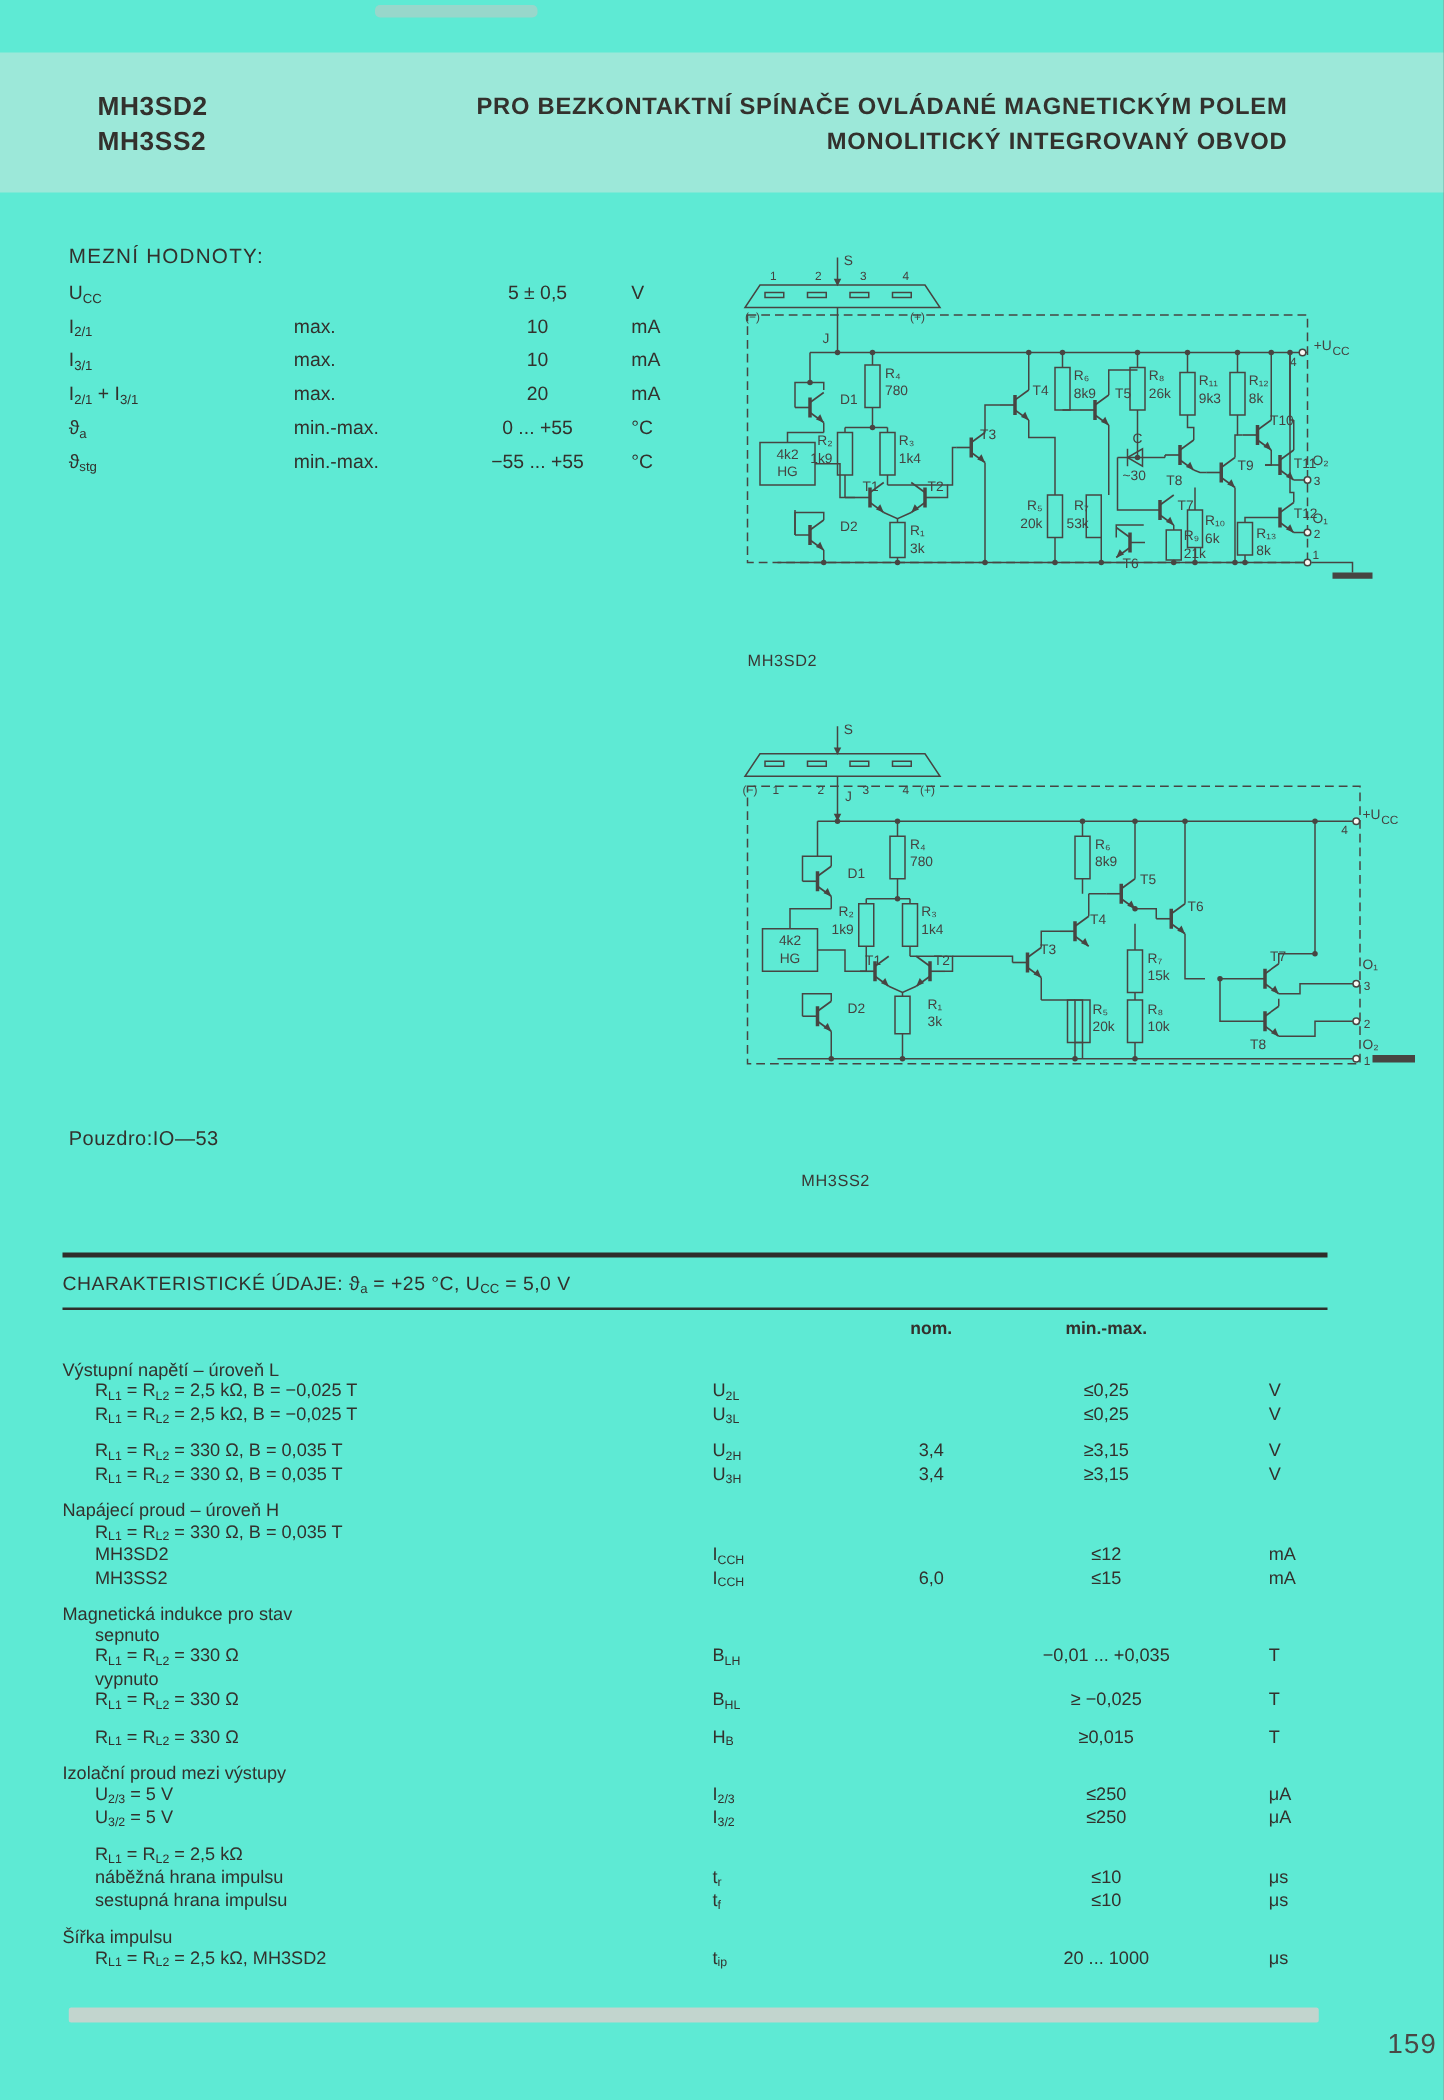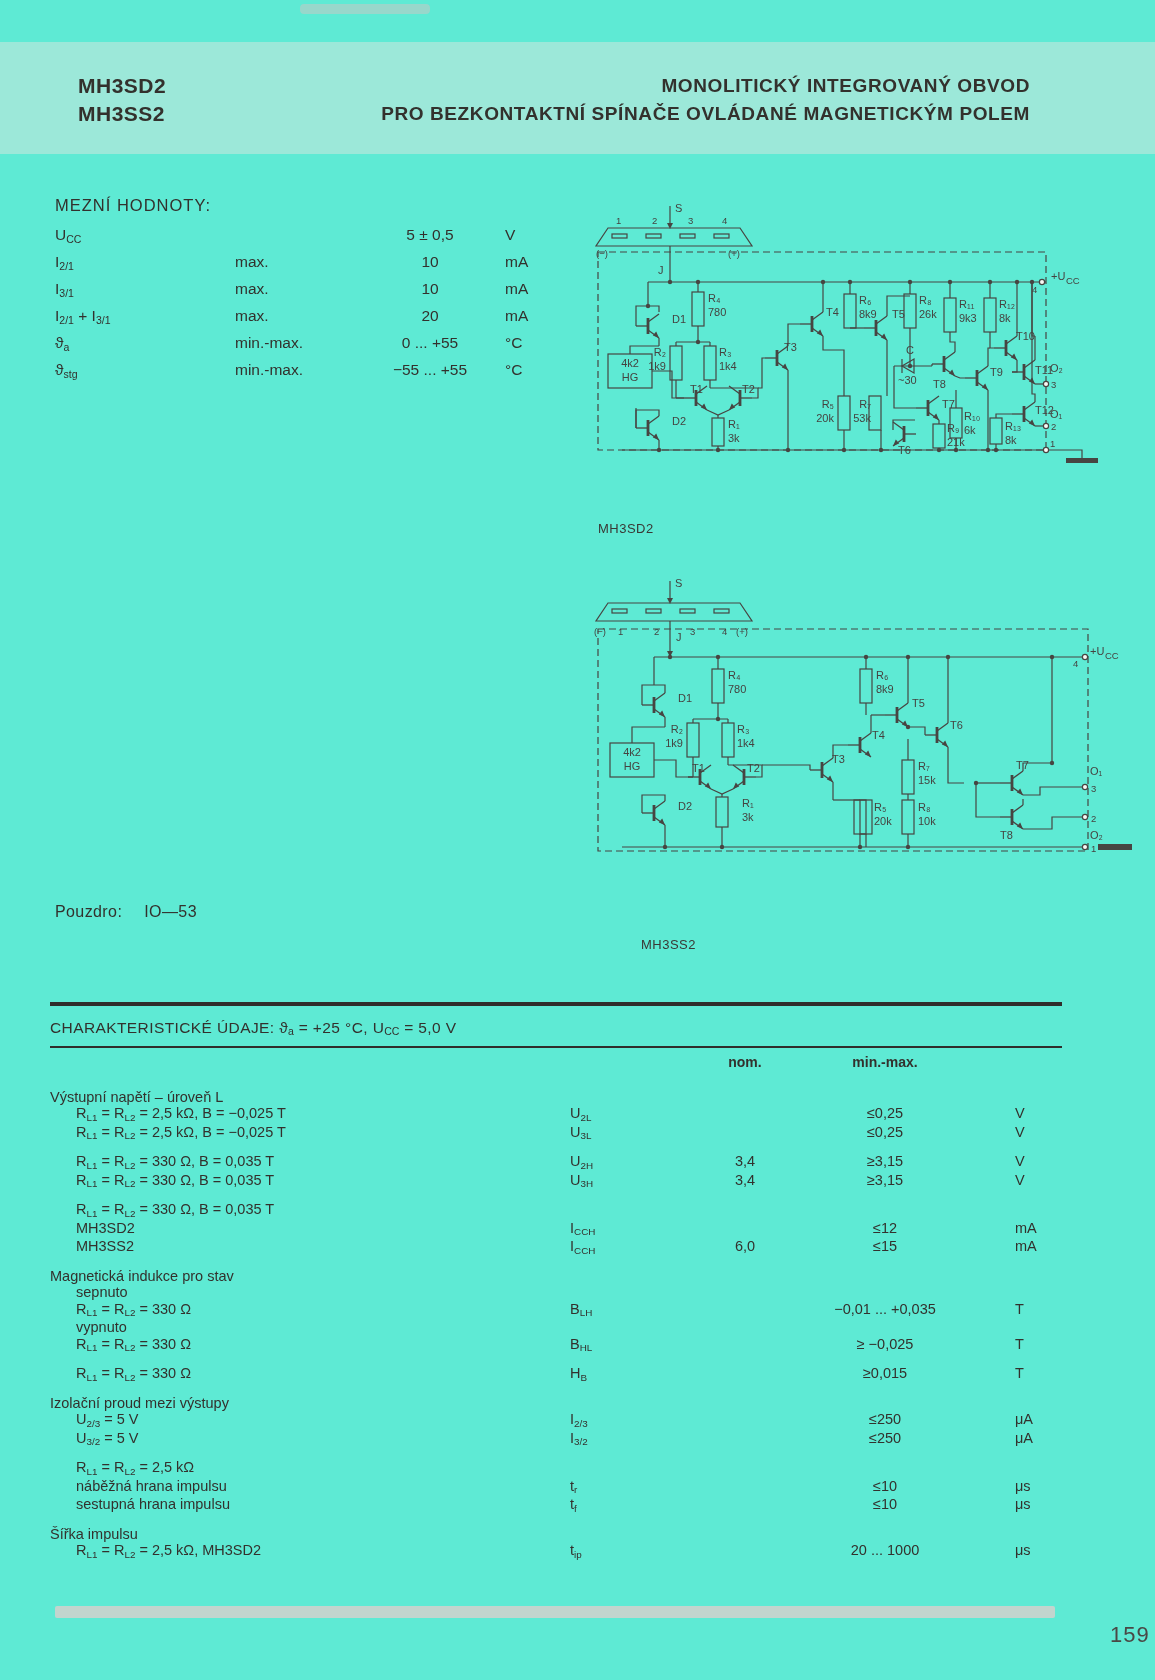--- a/index.html
+++ b/index.html
@@ -10,21 +10,21 @@
   .band-bottom{position:absolute;left:55px;top:1606px;width:1000px;height:12px;background:#d3d1cc;opacity:.85;border-radius:2px;}
   .models{position:absolute;left:78px;top:72px;font-size:21px;font-weight:bold;letter-spacing:.5px;line-height:28px;}
   .title{position:absolute;right:125px;top:72px;text-align:right;font-size:19px;font-weight:bold;letter-spacing:.6px;line-height:28px;}
   .sec-title{position:absolute;left:55px;top:196px;font-size:16.5px;letter-spacing:1px;}
   .limits{position:absolute;left:55px;top:226px;width:540px;}
   .lim-row{display:grid;grid-template-columns:170px 130px 150px 90px;height:27px;font-size:15.5px;align-items:baseline;}
   .lim-cond{padding-left:10px;}
   .lim-val{text-align:center;}
   .sub{font-size:.68em;position:relative;top:.28em;letter-spacing:0;}
   .pouzdro{position:absolute;left:55px;top:903px;font-size:16px;letter-spacing:.4px;}
-  .pouzdro .val{margin-left:22px;}
+  .pouzdro .val{}
   .diag{position:absolute;}
   .diag-caption{position:absolute;font-size:13px;letter-spacing:.5px;color:#3a3835;}
   svg text{font-family:"Liberation Sans", sans-serif;fill:#454340;}
   .lbl{font-size:11px;}
   .pin{font-size:9.5px;}
   .char{position:absolute;left:50px;top:1002px;width:1012px;}
   .rule-thick{height:3.5px;background:#2f2e2b;}
   .rule-thin{height:2px;background:#2f2e2b;margin-top:9px;}
   .char-title{margin-top:13px;font-size:15.5px;letter-spacing:.4px;}
   .char-cols{position:relative;height:24px;margin-top:6px;font-weight:bold;font-size:14px;}
@@ -44,22 +44,22 @@
 <div class="page">
   <div class="wash-top"></div>
   <div class="smudge" style="left:300px;top:4px;width:130px;height:10px;"></div>
   <div class="band-bottom"></div>
 
   <div class="models">
     <div>MH3SD2</div>
     <div>MH3SS2</div>
   </div>
   <div class="title">
+    <div>PRO BEZKONTAKTNÍ SPÍNAČE OVLÁDANÉ MAGNETICKÝM POLEM</div>
     <div>MONOLITICKÝ INTEGROVANÝ OBVOD</div>
-    <div>PRO BEZKONTAKTNÍ SPÍNAČE OVLÁDANÉ MAGNETICKÝM POLEM</div>
   </div>
 
   <div class="sec-title">MEZNÍ HODNOTY:</div>
   <div class="limits" id="limits-rows">
       <div class="lim-row">
         <div><span>U</span><span class="sub">CC</span></div>
         <div class="lim-cond"></div>
         <div class="lim-val">5 ± 0,5</div>
         <div>V</div>
       </div>
@@ -518,20 +518,23 @@
           </div>
           <div class="char-row">
             <div class="c-cond"><span>R</span><span class="sub">L1</span><span> = R</span><span class="sub">L2</span><span> = 330 Ω, B = 0,035 T</span></div>
             <div><span>U</span><span class="sub">3H</span></div>
             <div class="c-nom">3,4</div>
             <div class="c-mm">≥3,15</div>
             <div class="c-unit">V</div>
           </div>
         </div>
         <div class="char-group">
+          <div class="char-gname">
+            <div>Napájecí proud – úroveň H</div>
+          </div>
           <div class="char-row">
             <div class="c-cond"><span>R</span><span class="sub">L1</span><span> = R</span><span class="sub">L2</span><span> = 330 Ω, B = 0,035 T</span></div>
             <div></div>
             <div class="c-nom"></div>
             <div class="c-mm"></div>
             <div class="c-unit"></div>
           </div>
           <div class="char-row">
             <div class="c-cond"><span>MH3SD2</span></div>
             <div><span>I</span><span class="sub">CCH</span></div>

